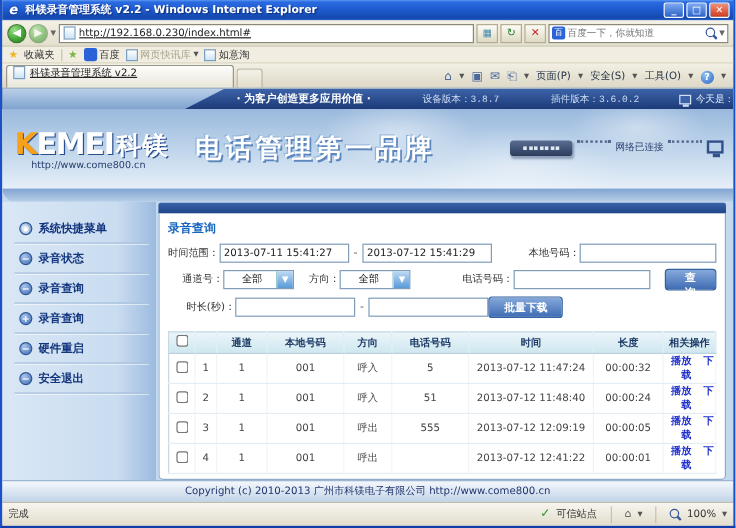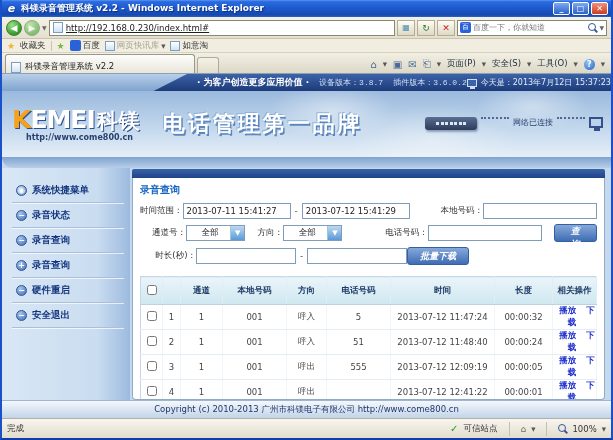--- a/index.html
+++ b/index.html
@@ -56,57 +56,57 @@
   .star { color:#f0b429; font-size:9px; }
   .star.green { color:#7ab648; }
   .fav-label { font-size:8.5px; color:#333; }
   .fav-sep { width:1px; height:10px; background:#c9c4ae; }
   .fav-item { display:flex; align-items:center; gap:2px; font-size:8.5px; color:#333; }
   .fav-item .page-ico { width:9px; height:10px; }
   .fav-item.dim { color:#a9a693; }
 
   .tabrow { height:21px; flex:0 0 21px; display:flex; align-items:flex-end;
     background:linear-gradient(180deg,#f2efe4,#ddd8c6); border-bottom:1px solid #8aa0b8; }
-  .tab { width:190px; height:19px; margin-left:3px; display:flex; align-items:flex-end; gap:4px; padding:0 5px;
+  .tab { width:190px; height:19px; margin-left:3px; display:flex; align-items:flex-start; gap:4px; padding:0 5px;
     background:linear-gradient(180deg,#fdfdfb,#e9e6da); border:1px solid #9b978a; border-bottom:none;
-    border-radius:3px 3px 0 0; font-size:8.5px; color:#222; }
+    border-radius:3px 3px 0 0; font-size:8.5px; color:#222;text-decoration:underline; }
   .tab-spare { width:22px; height:16px; margin-left:2px; background:linear-gradient(180deg,#f4f2e8,#e2ddcb);
     border:1px solid #b0ab97; border-bottom:none; border-radius:3px 3px 0 0; }
   .cmd-cluster { margin-left:auto; display:flex; align-items:center; gap:6px; padding:0 6px 3px 0; }
   .cmd-ico { font-size:10px; color:#4a6a9a; }
   .cmd-text { font-size:8.5px; color:#234; }
   .drop { font-size:5.5px; color:#555; }
   .help-ico { width:11px; height:11px; border-radius:50%; background:radial-gradient(circle at 35% 30%,#8fc2f5,#2a63c0);
     color:#fff; font-size:8px; font-weight:bold; text-align:center; line-height:11px; }
 
   
   .viewport { flex:1; background:#c4d8ee; display:flex; flex-direction:column; overflow:hidden; position:relative; }
 
   .page-topbar { height:17px; flex:0 0 17px; position:relative;
-    background:linear-gradient(180deg,#3c63a8,#1c3a78); display:flex; align-items:center; overflow:hidden; }
+    background:linear-gradient(180deg,#3c63a8,#1c3a78); display:flex; align-items:center; overflow:hidden;gap:33px; }
   .page-topbar .swoosh { position:absolute; left:0; top:0; height:100%; width:185px;
     background:linear-gradient(180deg,#b9cfe9,#7fa3cf); clip-path:polygon(0 0,100% 0,82% 100%,0 100%); }
   .slogan { margin-left:195px; color:#fff; font-weight:bold; font-size:9px; white-space:nowrap; }
   .ver-text { color:#cddcf2; font-size:8px; margin-left:10px; white-space:nowrap;font-family:Liberation Mono, monospace; }
   .today { margin-left:auto; margin-right:8px; color:#e2ebf8; font-size:8px; display:flex; align-items:center; gap:4px; white-space:nowrap; }
   .pc-ico { width:10px; height:8px; border:1px solid #cfe0f5; background:#3c63a8; position:relative; }
   .pc-ico::after { content:""; position:absolute; left:2px; bottom:-3px; width:5px; height:2px; background:#cfe0f5; }
 
   .logo-band { height:66px; flex:0 0 66px; position:relative; display:flex; align-items:center;
     background:
       radial-gradient(ellipse 90px 40px at 330px 20px, rgba(255,255,255,.45), transparent 70%),
       radial-gradient(ellipse 120px 50px at 430px 50px, rgba(255,255,255,.35), transparent 70%),
       radial-gradient(ellipse 80px 35px at 530px 15px, rgba(255,255,255,.4), transparent 70%),
       linear-gradient(180deg,#9ab9dd 0%,#c2d7ec 55%,#e6eff8 100%); }
   .logo-block { margin-left:10px; line-height:1; }
   .logo-line { font-size:25px; font-weight:bold; letter-spacing:-1px; text-shadow:1px 1px 0 #2a4e8e; }
   .logo-k { color:#f7a11a; }
   .logo-rest { color:#fff; }
   .logo-cn { color:#fff; font-size:21px; letter-spacing:1px; margin-left:2px; }
-  .logo-url { font-size:8px; color:#27406e; margin-top:2px; margin-left:14px;font-weight:bold; }
+  .logo-url { font-size:8px; color:#27406e; margin-top:2px; margin-left:14px; }
   .headline { margin-left:22px; font-size:22px; font-weight:bold; color:#fff; letter-spacing:3px;
     text-shadow:1.5px 1.5px 0 #5d86bd, -1px -1px 0 #8fb2d8; white-space:nowrap; }
   .net-area { position:absolute; right:8px; top:26px; display:flex; gap:4px; }
   .switch-dev { width:52px; height:13px; border-radius:3px; background:linear-gradient(180deg,#5a6e92,#2c3c5c);
     display:flex; align-items:center; justify-content:center; gap:1.5px; box-shadow:1px 2px 2px rgba(40,60,100,.4); }
   .switch-dev i { width:3px; height:3px; background:#dfe8f2; display:block; }
   .dotline { width:28px; border-top:2px dotted #51688f; }
   .net-label { font-size:8px; color:#2a3f6e; white-space:nowrap; }
   .mini-pc { width:14px; height:11px; border:2px solid #33508a; background:#bcd2ea; position:relative; }
   .mini-pc::after { content:""; position:absolute; left:3px; bottom:-5px; width:6px; height:3px; background:#33508a; }
@@ -138,26 +138,26 @@
   .txt { height:16px; border:1px solid #7f9db9; font-size:8.5px; color:#222; padding:0 3px; font-family:inherit; outline:none; }
   .txt.date { width:108px; }
   .txt.num { width:120px; }
   .txt.dur { width:100px; }
   .dash { margin:0 4px; color:#555; }
   .sel { width:72px; height:16px; border:1px solid #7f9db9; background:#fff; display:flex; align-items:center; }
   .sel .val { flex:1; font-size:8.5px; color:#222; padding-left:3px;text-align:center; }
   .sel .arrow { width:14px; height:14px; margin:0; background:linear-gradient(180deg,#bdd9f2,#5a9ad8);
     border-left:1px solid #9cc; color:#fff; font-size:7px; text-align:center; line-height:14px; }
   .btn-blue { height:18px; border:1px solid #33609e; border-radius:3px; color:#fff; font-size:9px; font-weight:bold;
-    background:linear-gradient(180deg,#86a9da,#3f6cb4); padding:0 12px; font-family:inherit;font-style:italic; }
+    background:linear-gradient(180deg,#86a9da,#3f6cb4); padding:0 12px; font-family:inherit; }
   .btn-query { margin-left:12px; }
 
   table.rec { width:100%; border-collapse:collapse; margin-top:6px; border:1px solid #c6d8e6; }
   table.rec th { background:linear-gradient(180deg,#eaf5f9,#cfe7f0); color:#1c3a66; font-size:8.5px; font-weight:bold;
-    height:28px; border-bottom:1px solid #bcd2e0; border-right:1px solid #e0edf4; }
+    height:18px; border-bottom:1px solid #bcd2e0; border-right:1px solid #e0edf4; }
   table.rec td { font-size:8.5px; color:#444; text-align:center; height:19px;
     border-bottom:1px solid #e4edf4; border-right:1px solid #f0f5f9; }
   .op-link { color:#2233cc; font-weight:bold; margin:0 5px; }
   input[type="checkbox"] { width:10px; height:10px; }
 
   .footer-bar { height:18px; flex:0 0 18px; display:flex; align-items:center; justify-content:center;
     background:linear-gradient(180deg,#f4f8fc,#c2d4e8); border-top:1px solid #9fb6d2;
     font-size:8.5px; color:#23366e; }
 
   

